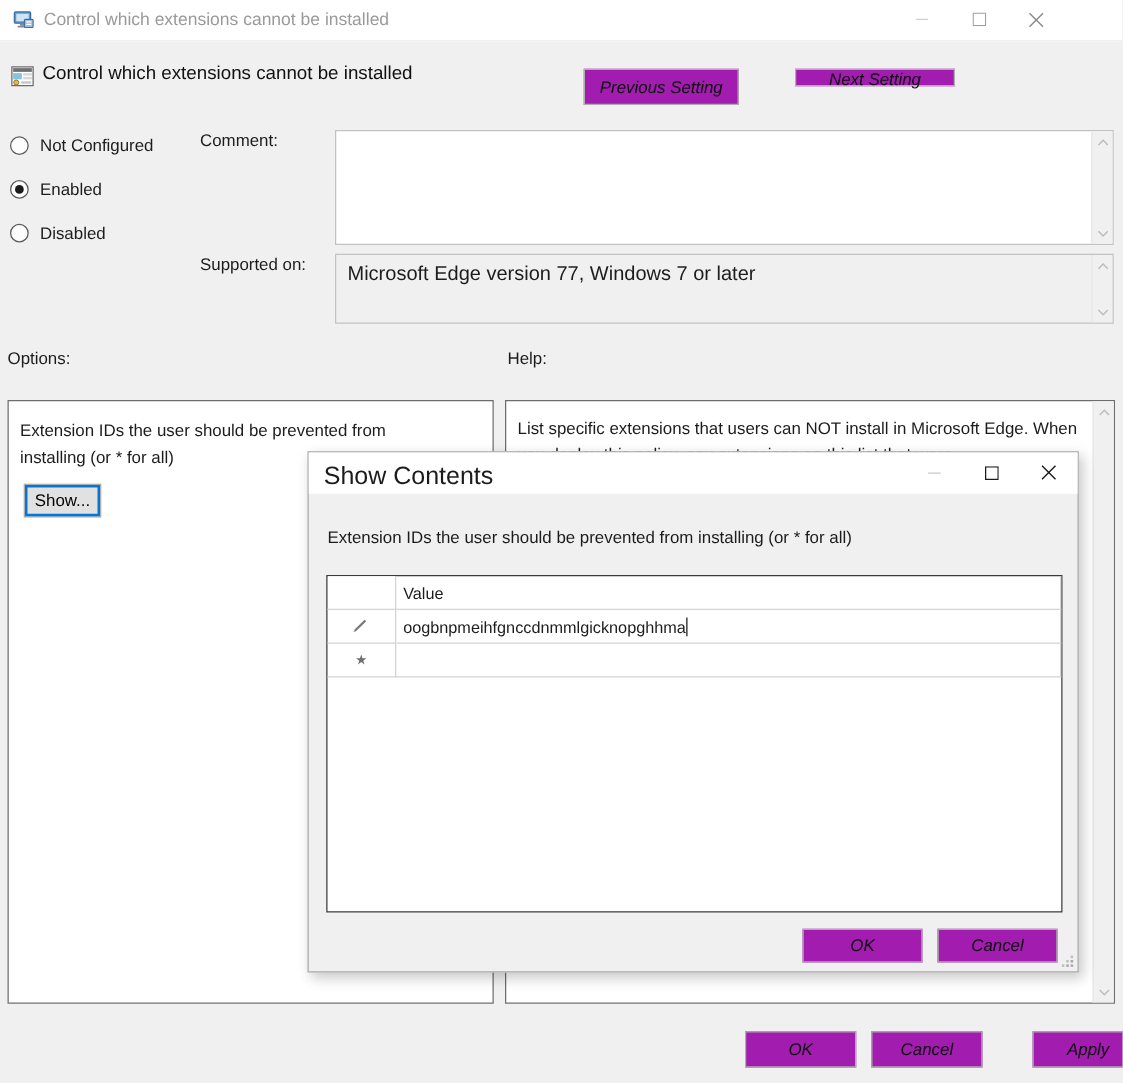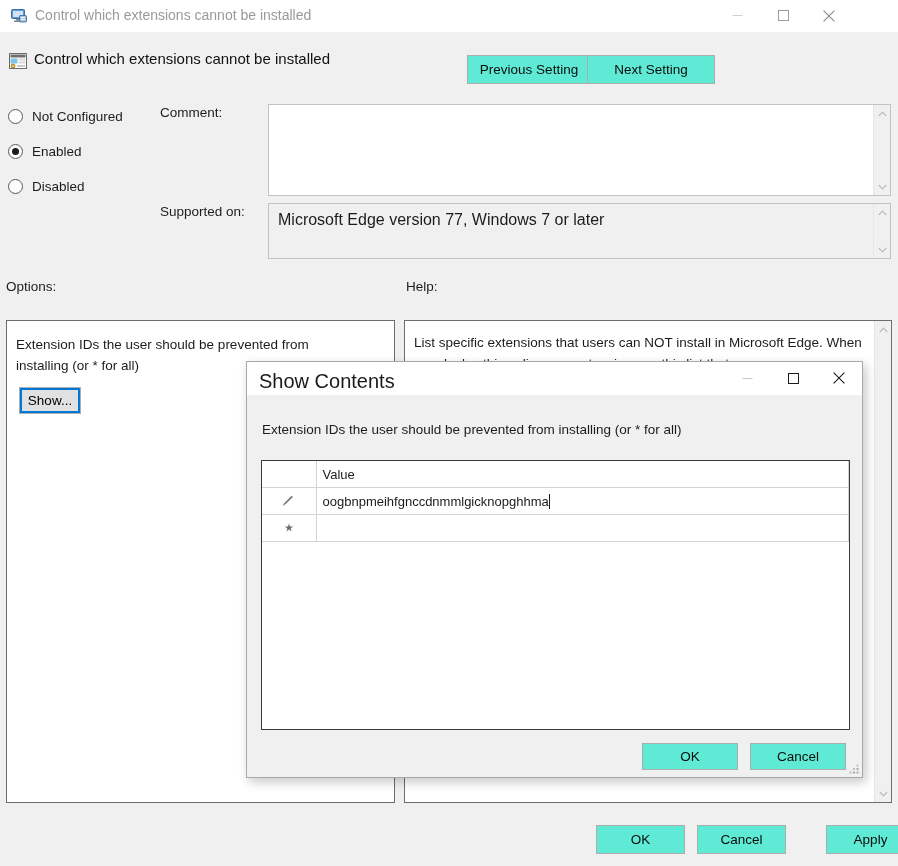--- a/index.html
+++ b/index.html
@@ -70,39 +70,40 @@
   #policy-title {
     position: absolute;
     left: 34px; top: 50px;
     font-size: 15px;
     font-weight: normal;
     color: #111;
     white-space: nowrap;
   }
 
   .btn {
-    background: #5eead4;
+    background: #a21caf;
     border: 1px solid #adadad;
     font-family: "Liberation Sans", sans-serif;
     font-size: 13.5px;
     color: #0d0d0d;
     padding: 0;
     cursor: default;
     text-align: center;
+    font-style: italic;
   }
 
   #btn-previous-setting {
     position: absolute;
     left: 467px; top: 55px;
     width: 124px; height: 29px;
   }
   #btn-next-setting {
     position: absolute;
-    left: 587px; top: 55px;
-    width: 128px; height: 29px;
+    left: 636px; top: 55px;
+    width: 128px; height: 14px;
   }
 
   
   .radio-row {
     position: absolute;
     left: 8px;
     height: 20px;
     display: flex;
     align-items: flex-start;
     gap: 9px;

